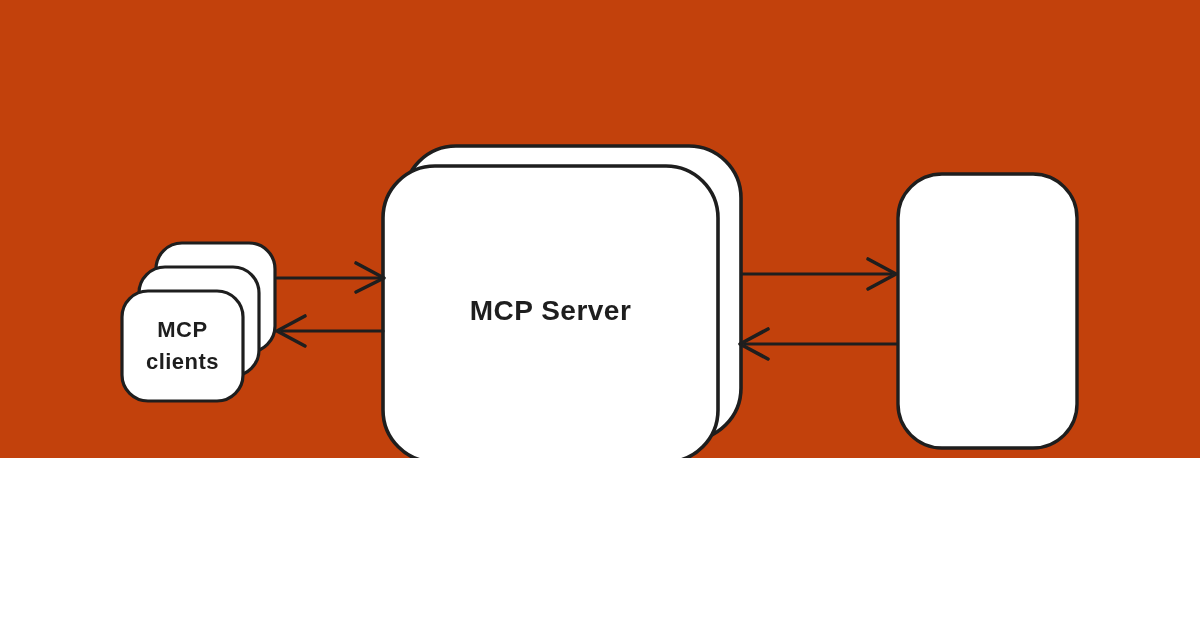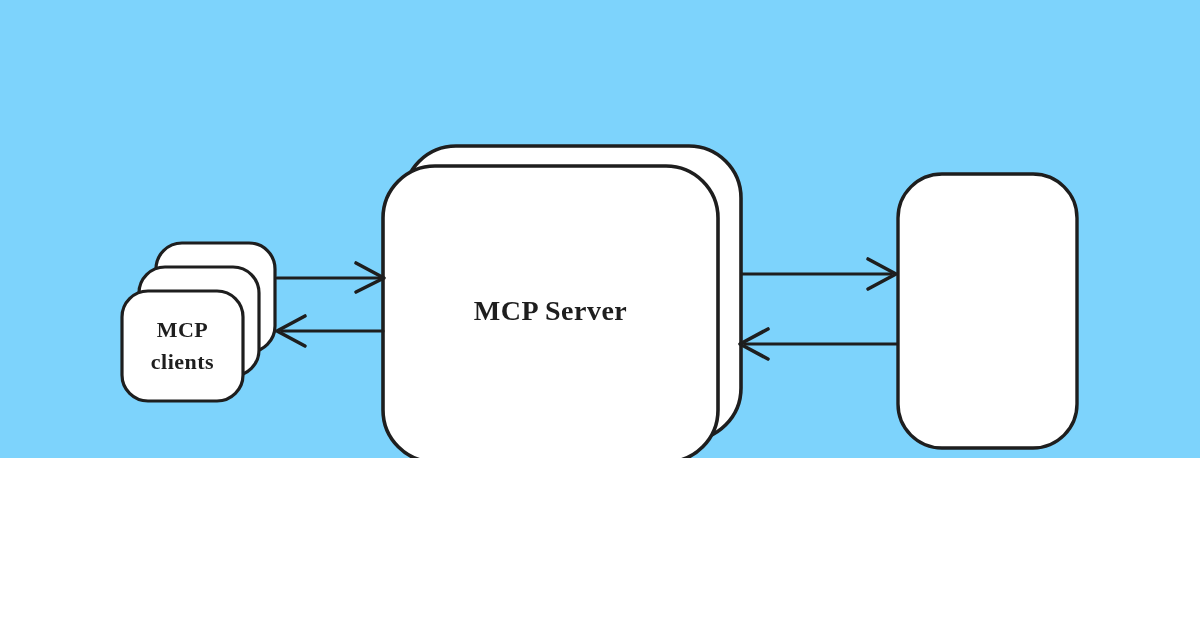--- a/index.html
+++ b/index.html
@@ -4,23 +4,23 @@
 <style>
   html, body {
     margin: 0;
     padding: 0;
     background: #ffffff;
   }
   .canvas {
     position: relative;
     width: 1200px;
     height: 458px;
-    background: #7dd3fc;
+    background: #c2410c;
     overflow: hidden;
-    font-family: Liberation Serif, serif;
+    font-family: Liberation Sans, sans-serif;
   }
   .diagram-svg {
     position: absolute;
     left: 0;
     top: 0;
     width: 1200px;
     height: 630px;
   }
   .diagram-svg rect {
     fill: #ffffff;

